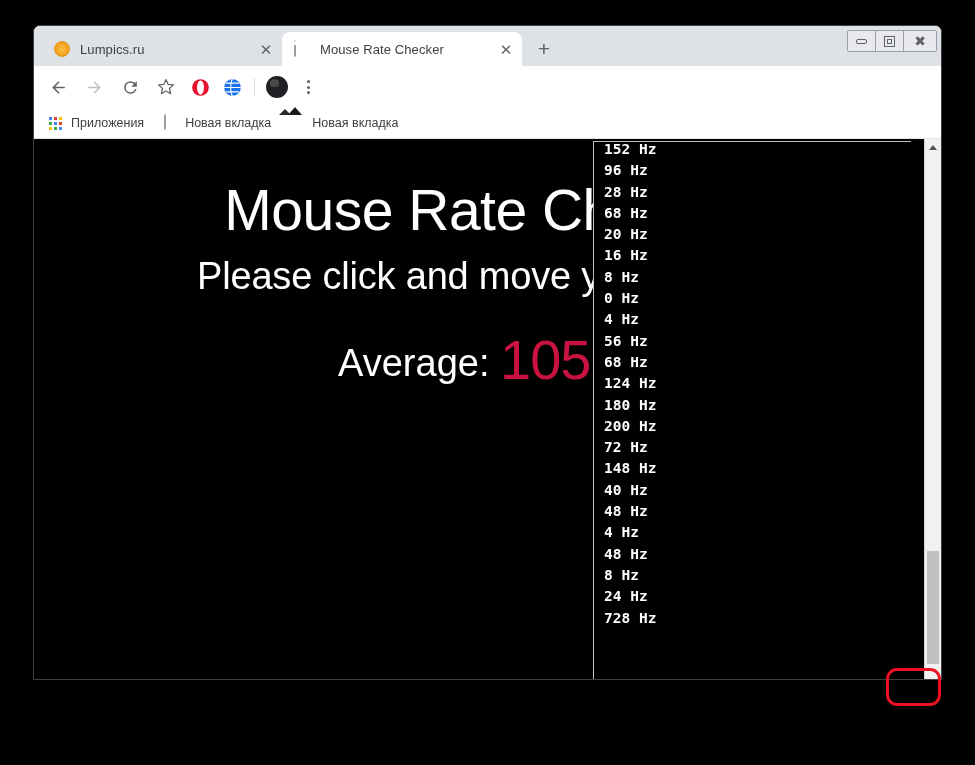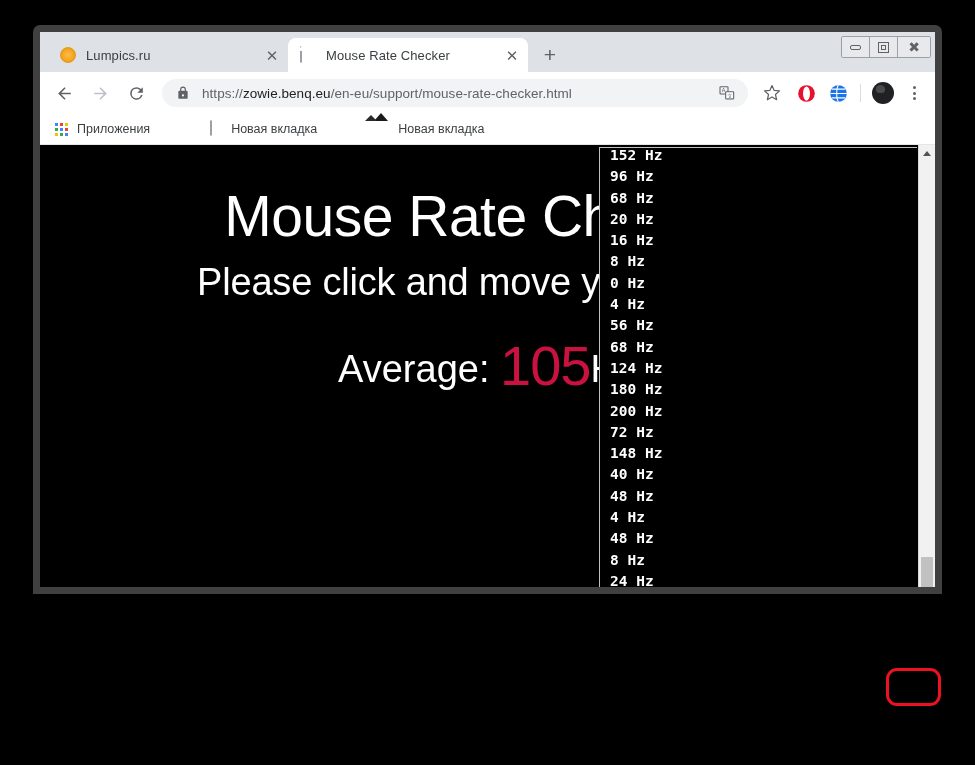--- a/index.html
+++ b/index.html
@@ -8,23 +8,23 @@
     width: 975px; height: 765px;
     background: #000;
     font-family: "Liberation Sans", sans-serif;
     overflow: hidden;
   }
 
   
   #browser-window {
     position: absolute;
     left: 33px; top: 25px;
-    width: 909px; height: 569px;
+    width: 909px; height: 655px;
     background: #ffffff;
-    border: 7px solid #404040;
+    border: 1px solid #404040;
     border-radius: 7px 7px 0 0;
     overflow: hidden;
     box-shadow: 0 0 0 0.5px rgba(0,0,0,0.15);
   }
 
   
   #tab-strip {
     position: relative;
     height: 40px;
     background: #dee1e6;
@@ -227,21 +227,20 @@
   }
 
   
   #bookmarks-bar {
     height: 31px;
     background: #ffffff;
     display: flex;
     align-items: center;
     padding-left: 10px;
     border-bottom: 1px solid #e4e6e8;
-    gap: 40px;
   }
   .bookmark {
     display: flex;
     align-items: center;
     height: 24px;
     padding: 0 8px 0 4px;
     margin-right: 6px;
     border-radius: 4px;
     font-size: 12.5px;
     color: #3c4043;
@@ -480,34 +479,20 @@
       <svg width="19" height="19" viewBox="0 0 24 24">
         <path d="M4 11h12.2l-5.6-5.6L12 4l8 8-8 8-1.4-1.4 5.6-5.6H4z" fill="#bdc1c6"></path>
       </svg>
     </div>
     <div class="nav-btn">
       <svg width="19" height="19" viewBox="0 0 24 24">
         <path d="M17.65 6.35A7.96 7.96 0 0 0 12 4a8 8 0 1 0 7.73 10h-2.08A6 6 0 1 1 12 6c1.66 0 3.14.69 4.22 1.78L13 11h7V4z" fill="#5f6368"></path>
       </svg>
     </div>
 
-    <div id="omnibox">
-      <svg id="lock-icon" width="12" height="14" viewBox="0 0 24 24">
-        <path d="M18 8h-1V6a5 5 0 0 0-10 0v2H6a2 2 0 0 0-2 2v10a2 2 0 0 0 2 2h12a2 2 0 0 0 2-2V10a2 2 0 0 0-2-2zM9 6a3 3 0 0 1 6 0v2H9V6zm3 12a2 2 0 1 1 0-4 2 2 0 0 1 0 4z" fill="#5f6368"></path>
-      </svg>
-      <span id="url-text"><span>https://</span><span class="url-domain">zowie.benq.eu</span><span>/en-eu/support/mouse-rate-checker.html</span></span>
-      <span class="omni-icon">
-        <svg width="16" height="16" viewBox="0 0 24 24">
-          <rect x="1.5" y="2.5" width="12" height="11" rx="1" fill="none" stroke="#5f6368" stroke-width="1.6"></rect>
-          <text x="4" y="11" font-family="Liberation Sans, sans-serif" font-size="8" fill="#5f6368">A</text>
-          <rect x="10" y="10" width="12" height="11" rx="1" fill="#ffffff" stroke="#5f6368" stroke-width="1.6"></rect>
-          <text x="12.5" y="19" font-family="Liberation Sans, sans-serif" font-size="8" fill="#5f6368">文</text>
-        </svg>
-      </span>
-    </div>
 
     <div class="nav-btn">
       <svg width="18" height="18" viewBox="0 0 24 24">
         <path d="M12 17.3l-6.2 3.7 1.6-7L2 9.2l7.1-.6L12 2l2.9 6.6 7.1.6-5.4 4.8 1.6 7z" fill="none" stroke="#5f6368" stroke-width="1.6" stroke-linejoin="round"></path>
       </svg>
     </div>
 
     <div class="ext-icon">
       <svg width="19" height="19" viewBox="0 0 24 24">
         <circle cx="12" cy="12" r="10.5" fill="#e8112d"></circle>
@@ -571,20 +556,21 @@
     <div id="page-subtitle">Please click and move your mouse</div>
 
     <div id="average-line">
       <span>Average: </span><span id="average-value">105</span><span id="average-unit">Hz</span>
     </div>
 
     <div id="hz-panel">
       <ul id="hz-list">
           <li>152 Hz</li>
           <li>96 Hz</li>
+          <li>28 Hz</li>
           <li>68 Hz</li>
           <li>20 Hz</li>
           <li>16 Hz</li>
           <li>8 Hz</li>
           <li>0 Hz</li>
           <li>4 Hz</li>
           <li>56 Hz</li>
           <li>68 Hz</li>
           <li>124 Hz</li>
           <li>180 Hz</li>

